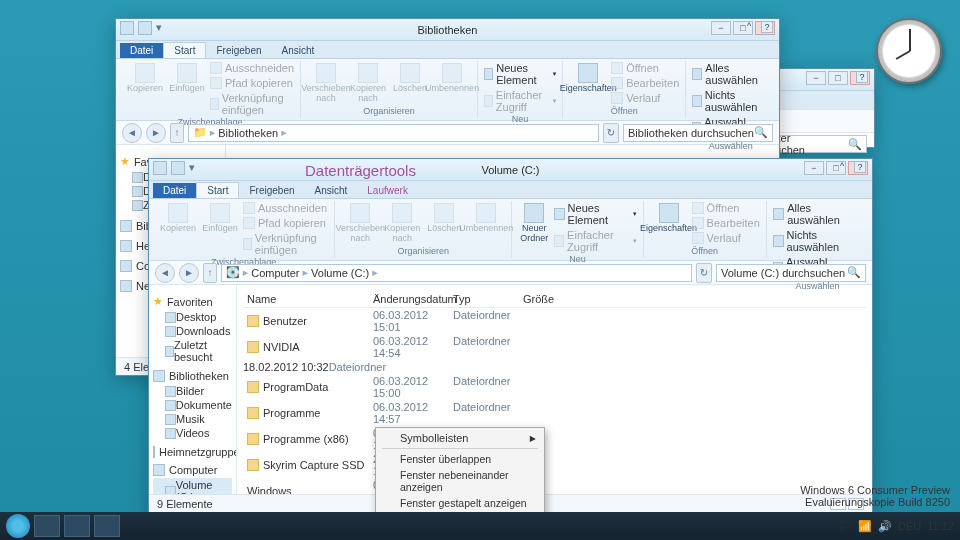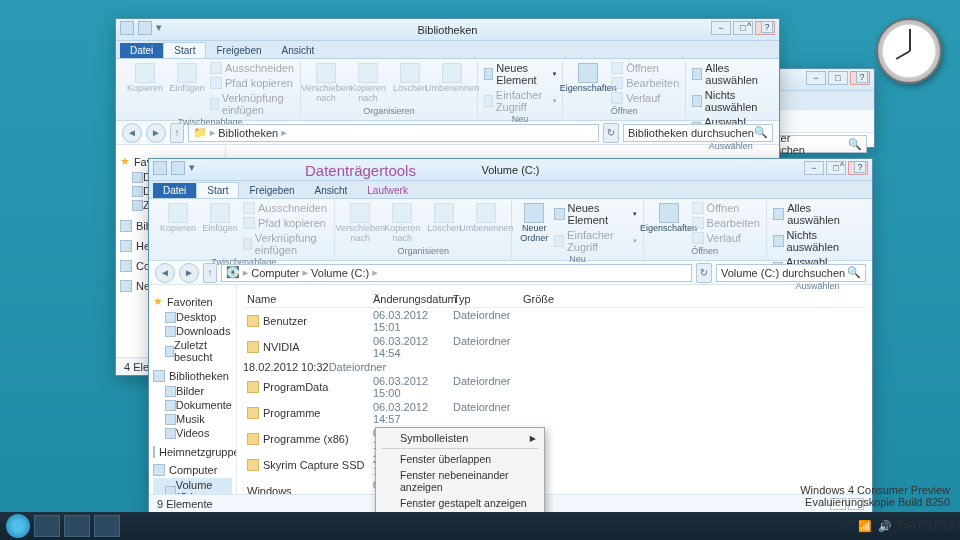--- a/index.html
+++ b/index.html
@@ -611,21 +611,21 @@
  <div class="ctxitem">Fenster gestapelt anzeigen</div>
  <div class="ctxitem">Desktop anzeigen</div>
  <div class="ctxsep"></div>
  <div class="ctxitem">Task-Manager</div>
 
 </div>
 
 <div class="clockg"></div>
 
 <div class="watermark">
- <div>Windows 4 Consumer Preview</div>
+ <div>Windows 6 Consumer Preview</div>
  <div>Evaluierungskopie Build 8250</div>
 </div>
 
 <div class="taskbar">
  <div class="start"></div>
  <div class="tbicon"></div>
  <div class="tbicon"></div>
  <div class="tbicon"></div>
  <div class="tray">
   <span>🏳</span>

